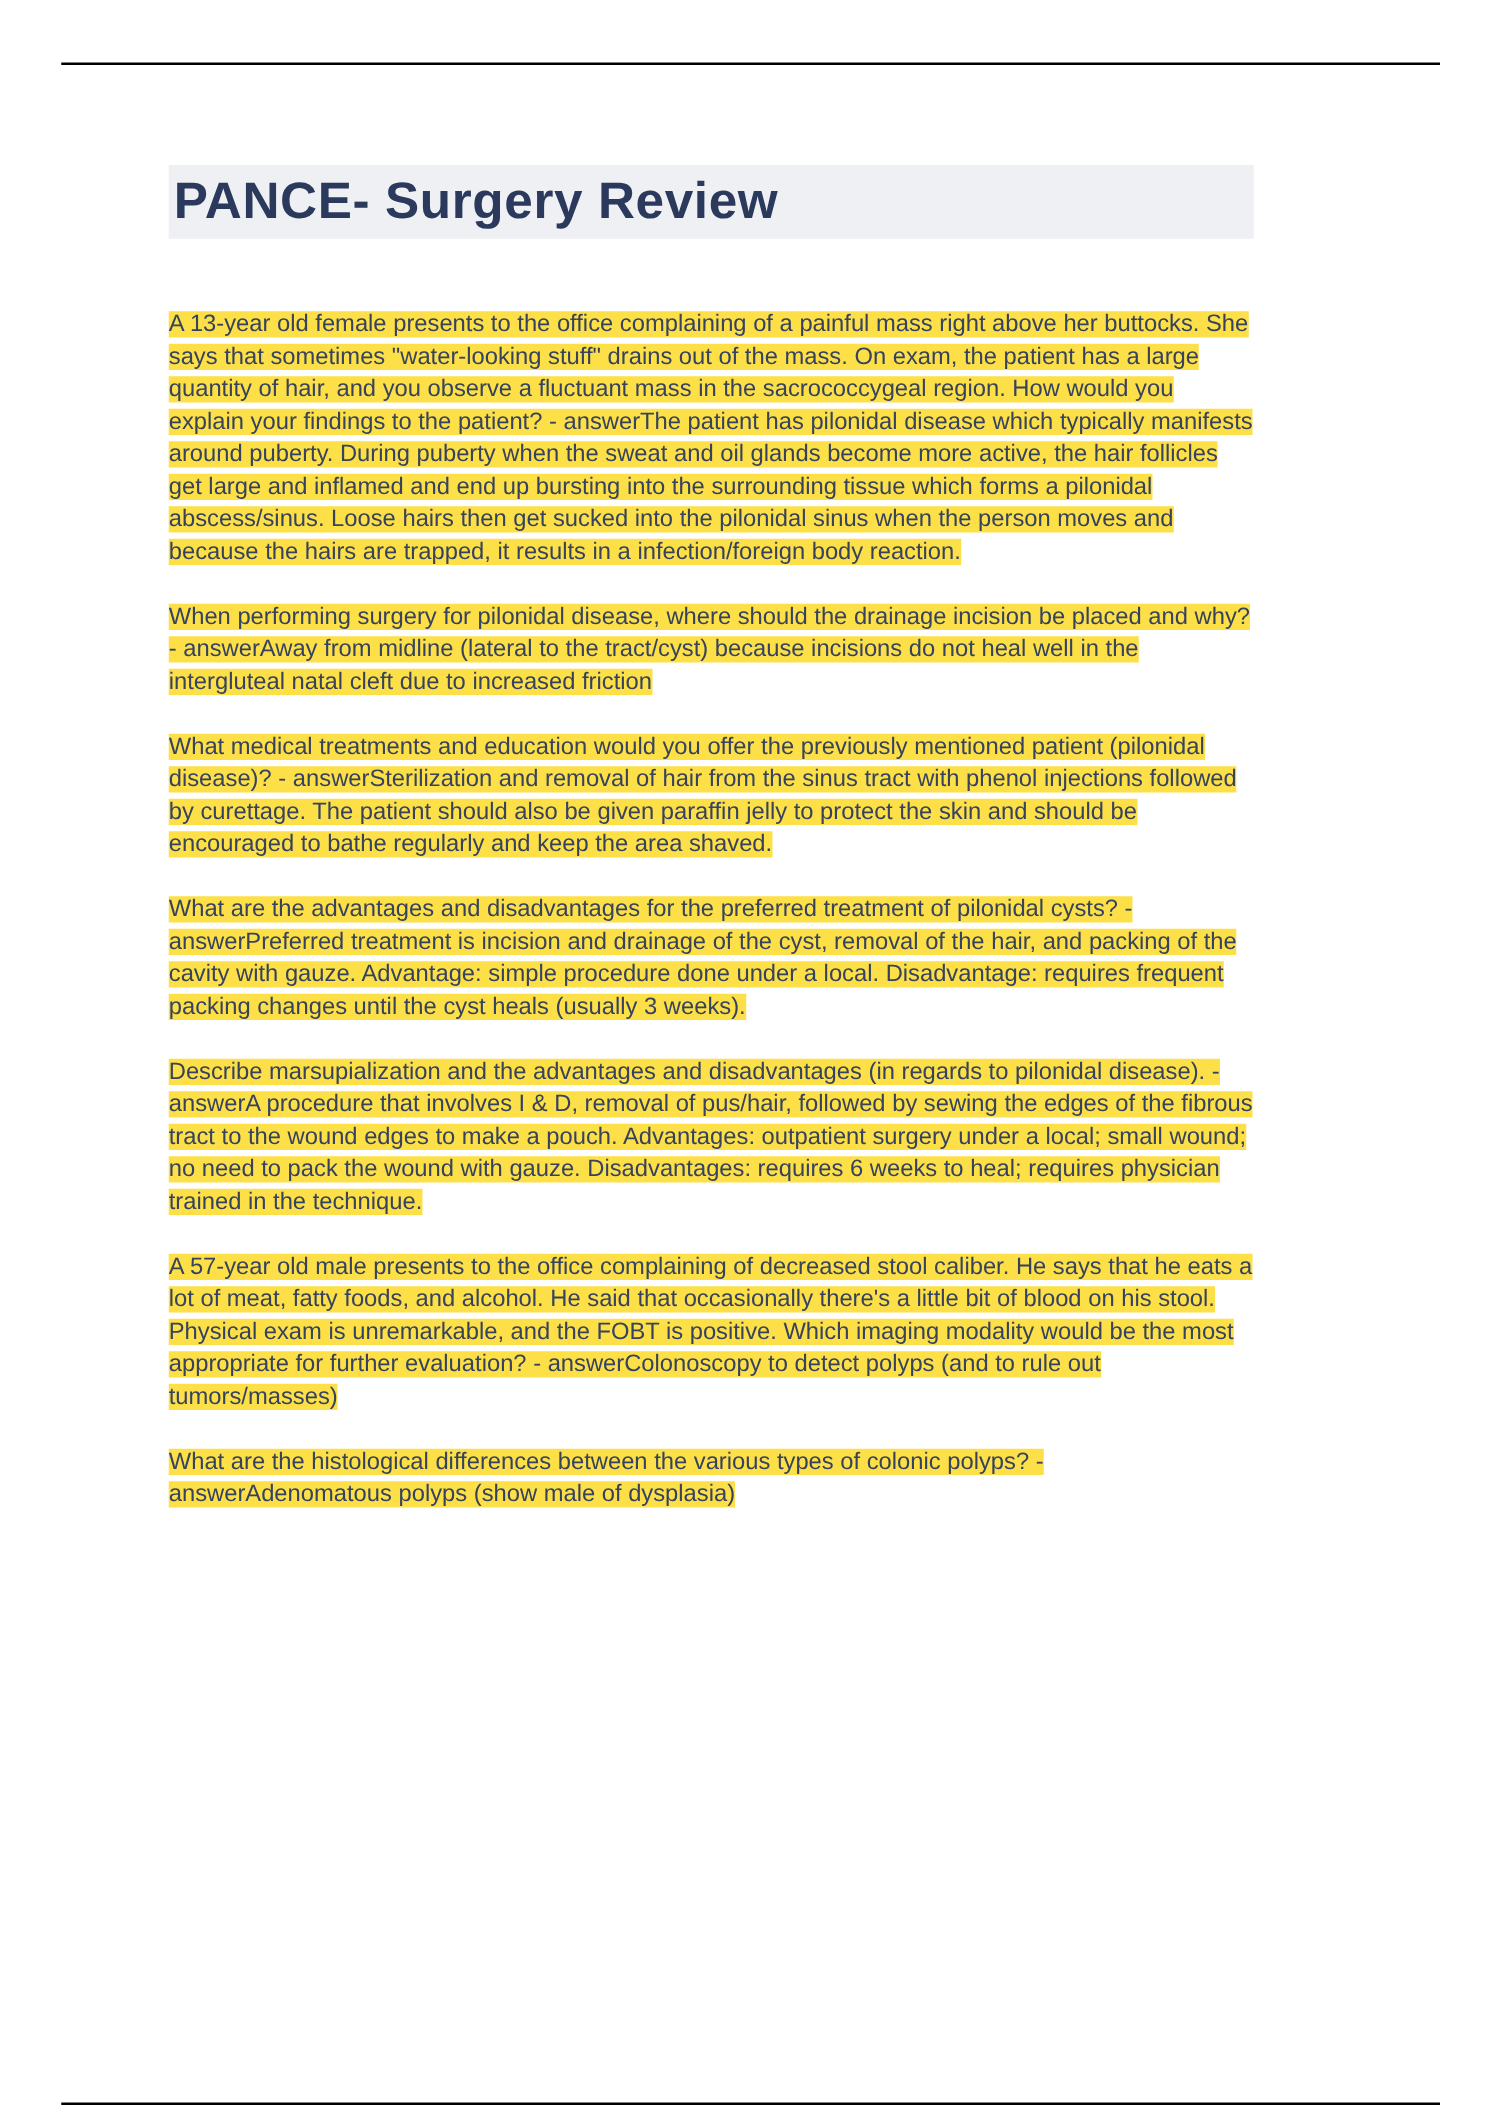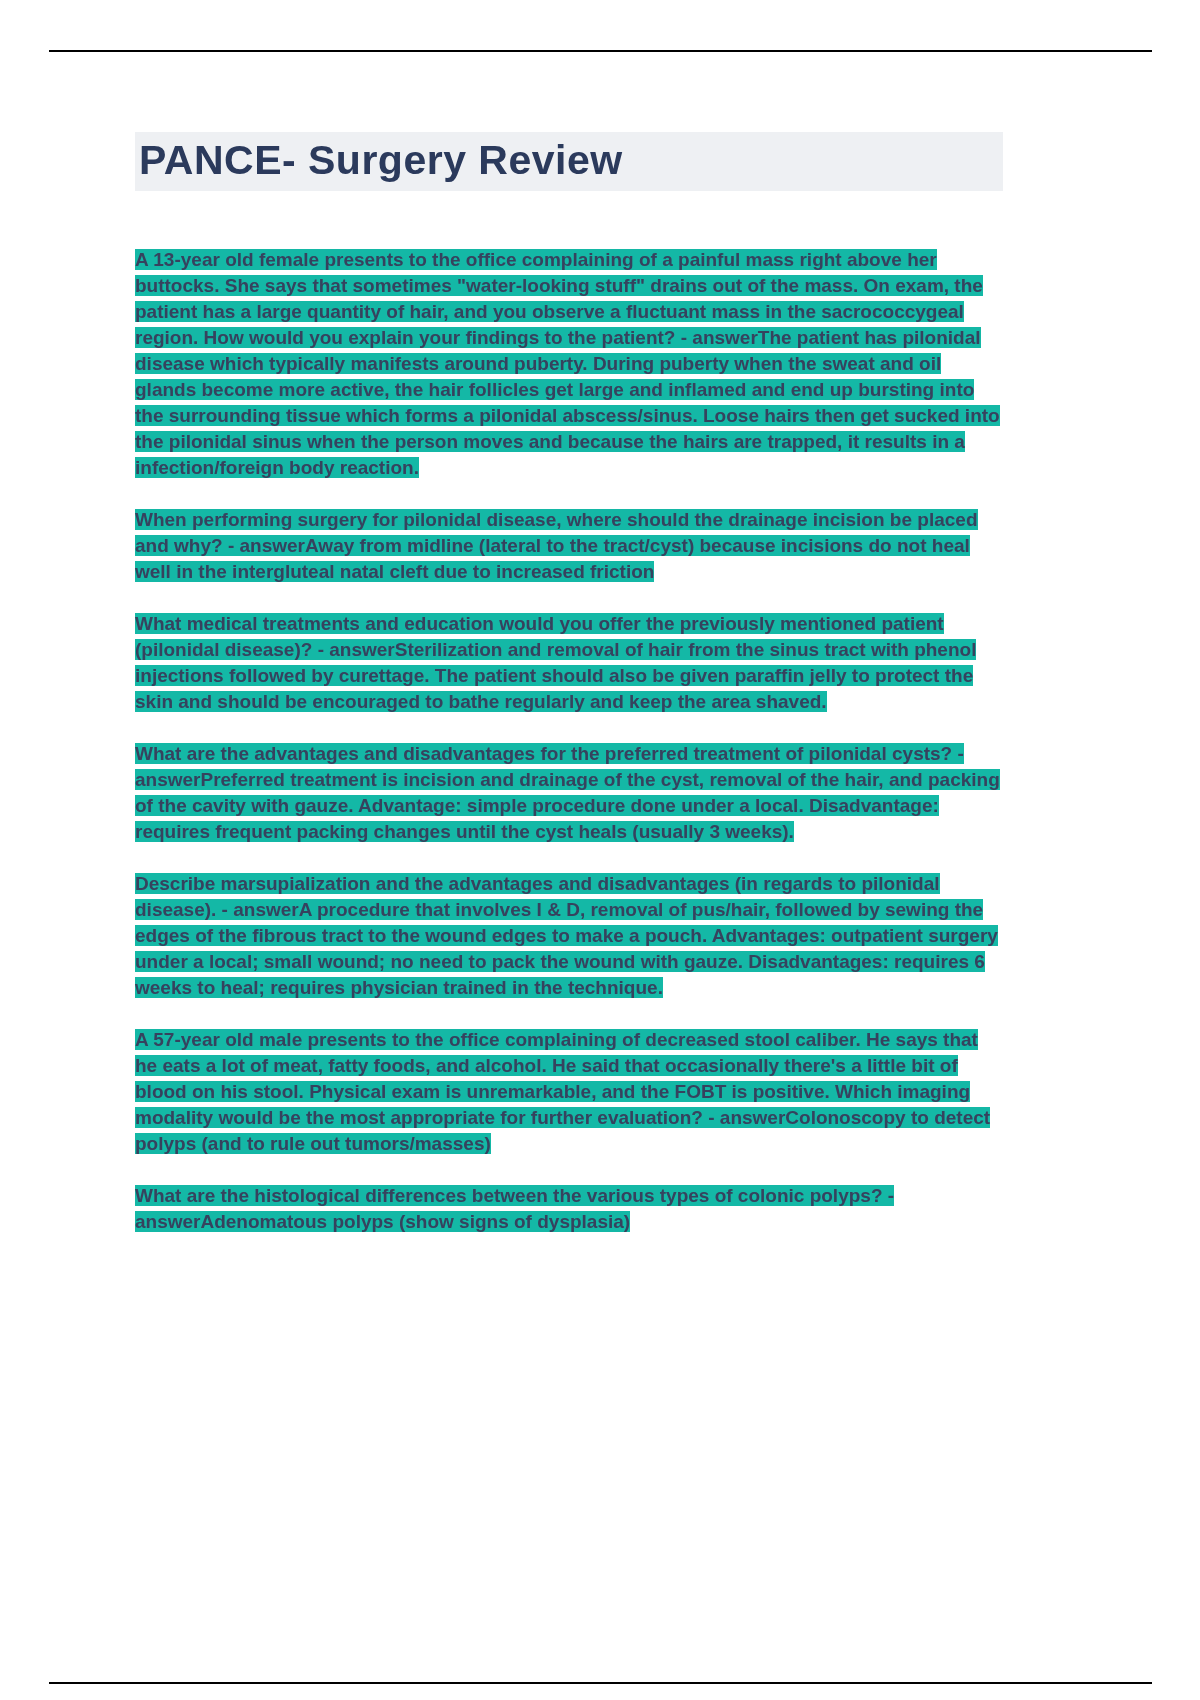--- a/index.html
+++ b/index.html
@@ -46,23 +46,22 @@
   }
 
   .para {
     margin: 0 0 26px 0;
     font-size: 19px;
     line-height: 26px;
     color: #36425e;
     text-align: left;
   }
   .para .hl {
-    background: #14b8a6;
+    background: #fde047;
     box-decoration-break: clone;
-    font-weight: bold;
     -webkit-box-decoration-break: clone;
   }
 </style>
 </head>
 <body>
 
 <div class="page">
 
   <div class="rule rule-top"></div>
 
@@ -88,20 +87,20 @@
 
     <p class="para">
       <span class="hl">Describe marsupialization and the advantages and disadvantages (in regards to pilonidal disease). - answerA procedure that involves I &amp; D, removal of pus/hair, followed by sewing the edges of the fibrous tract to the wound edges to make a pouch. Advantages: outpatient surgery under a local; small wound; no need to pack the wound with gauze. Disadvantages: requires 6 weeks to heal; requires physician trained in the technique.</span>
     </p>
 
     <p class="para">
       <span class="hl">A 57-year old male presents to the office complaining of decreased stool caliber. He says that he eats a lot of meat, fatty foods, and alcohol. He said that occasionally there's a little bit of blood on his stool. Physical exam is unremarkable, and the FOBT is positive. Which imaging modality would be the most appropriate for further evaluation? - answerColonoscopy to detect polyps (and to rule out tumors/masses)</span>
     </p>
 
     <p class="para">
-      <span class="hl">What are the histological differences between the various types of colonic polyps? - answerAdenomatous polyps (show signs of dysplasia)</span>
+      <span class="hl">What are the histological differences between the various types of colonic polyps? - answerAdenomatous polyps (show male of dysplasia)</span>
     </p>
 
   </div>
 
   <div class="rule rule-bottom"></div>
 
 </div>
 
 </body></html>

